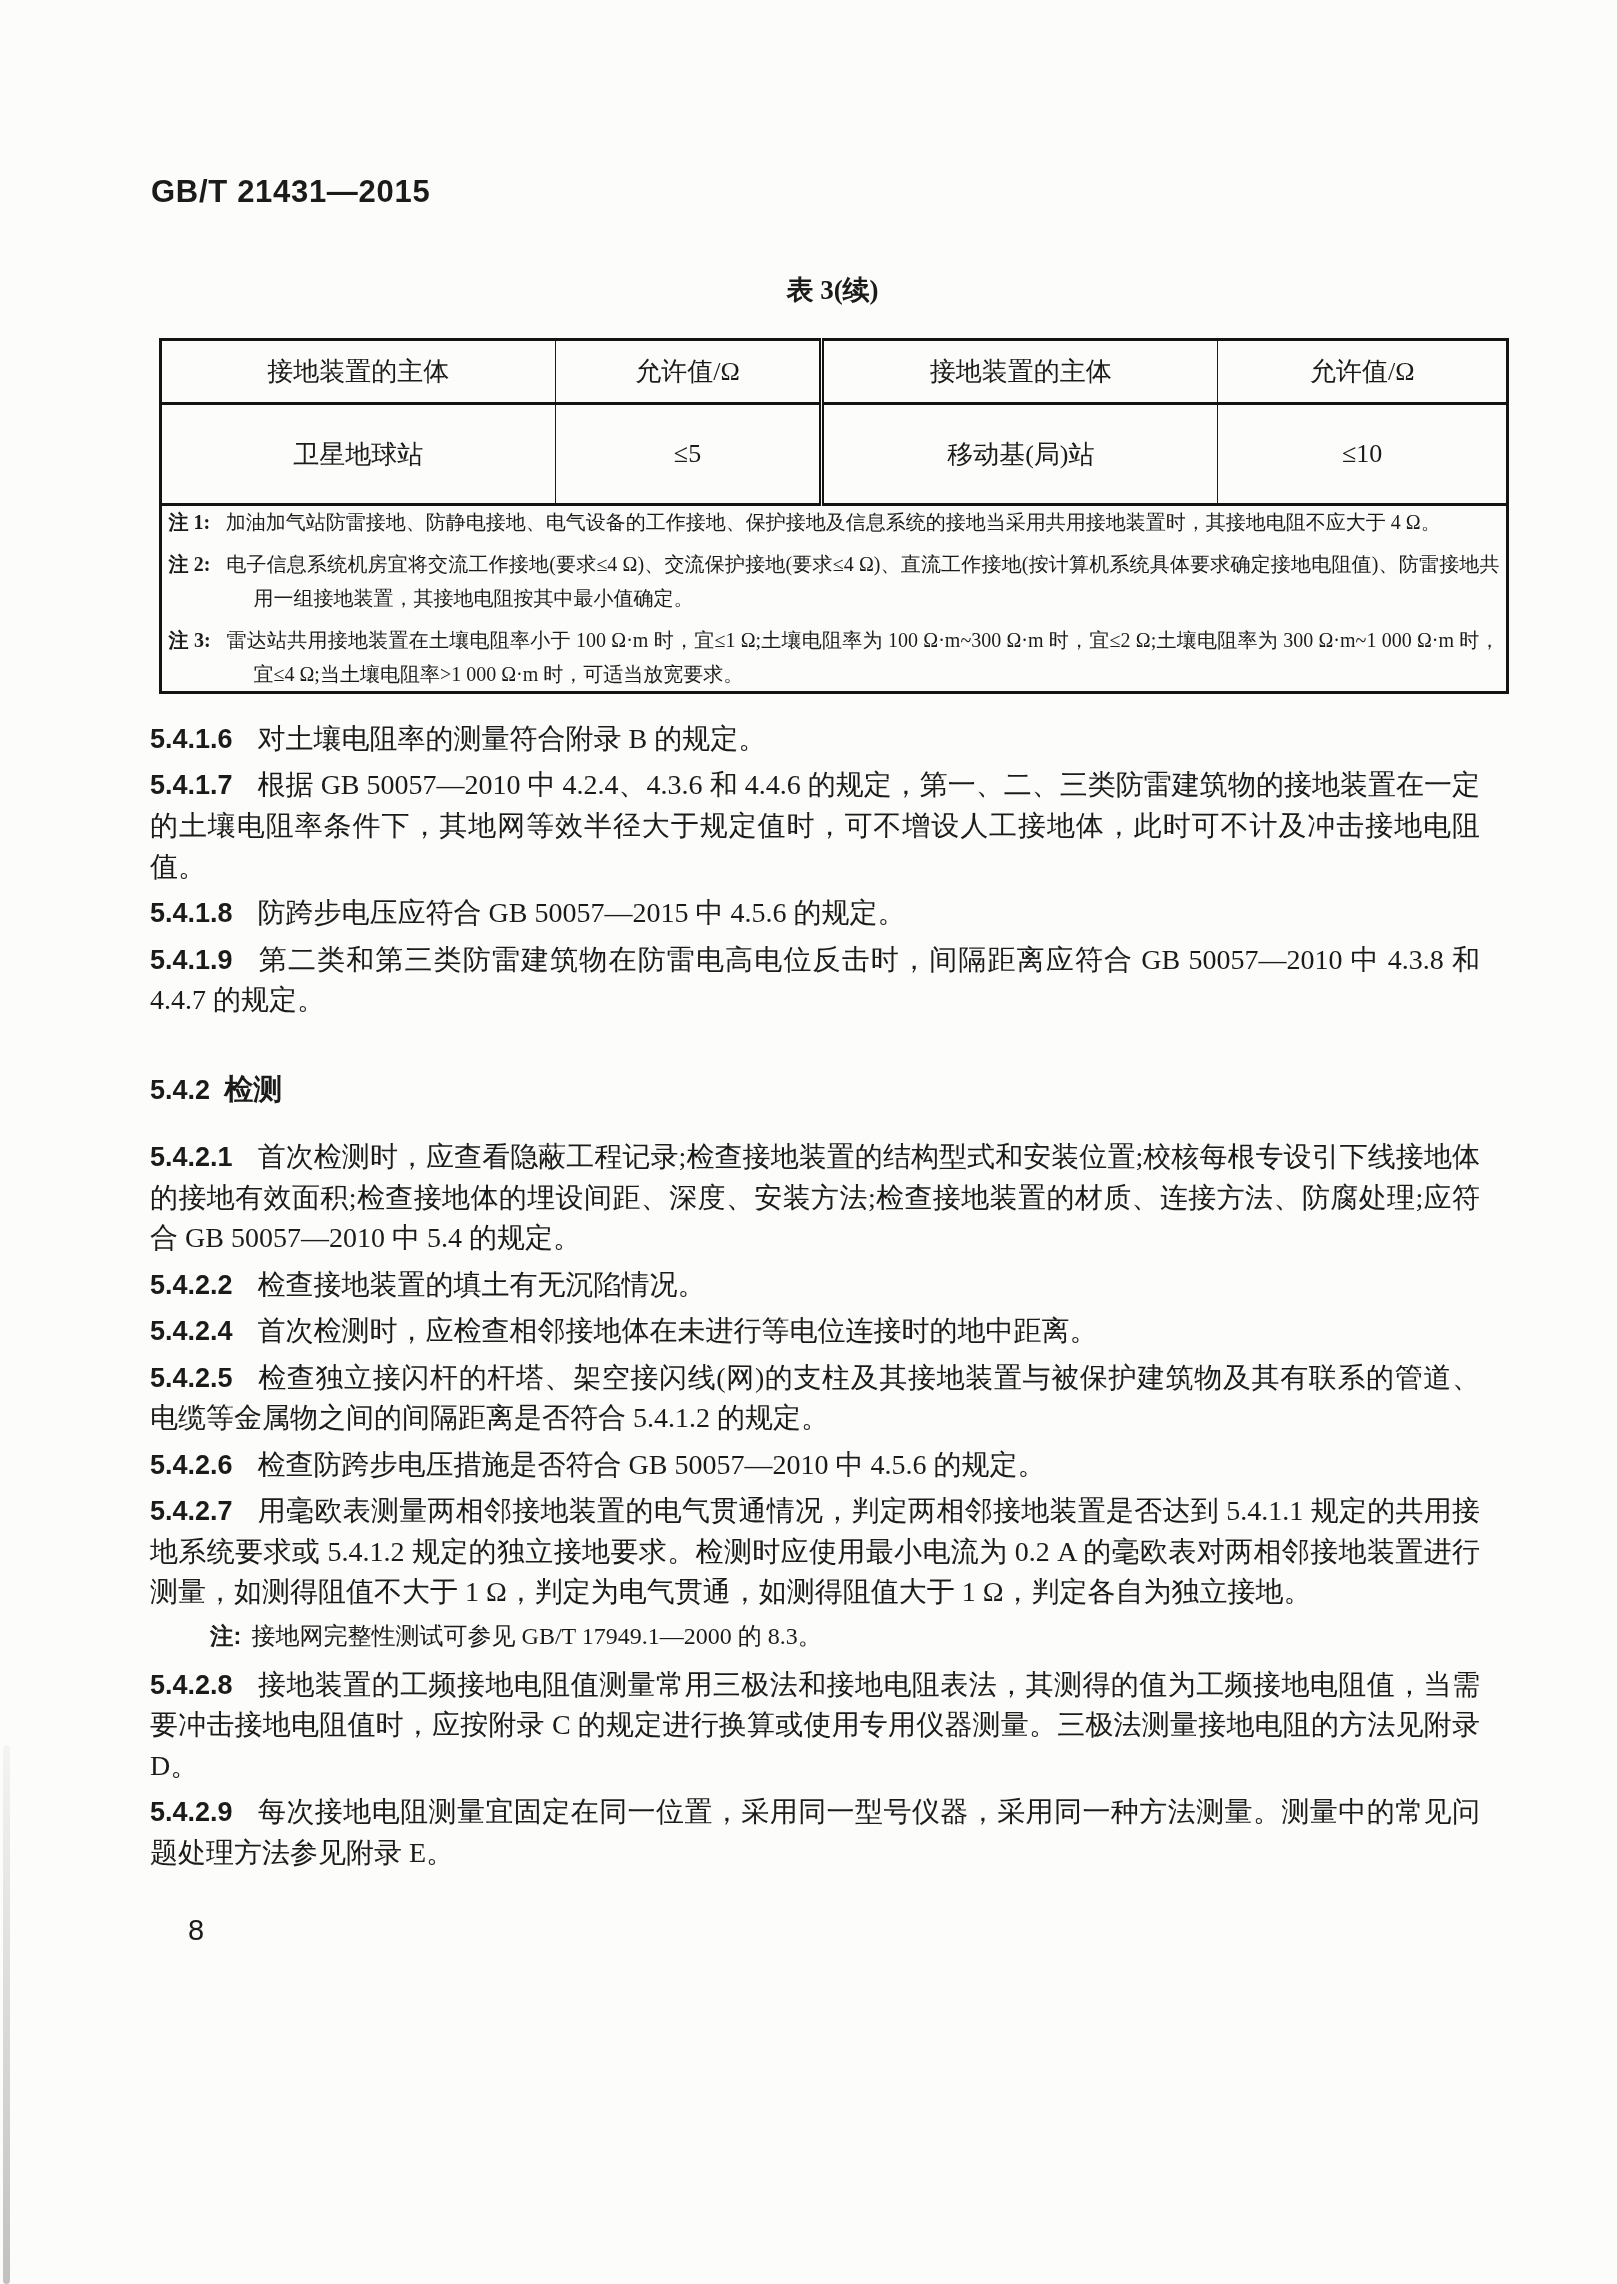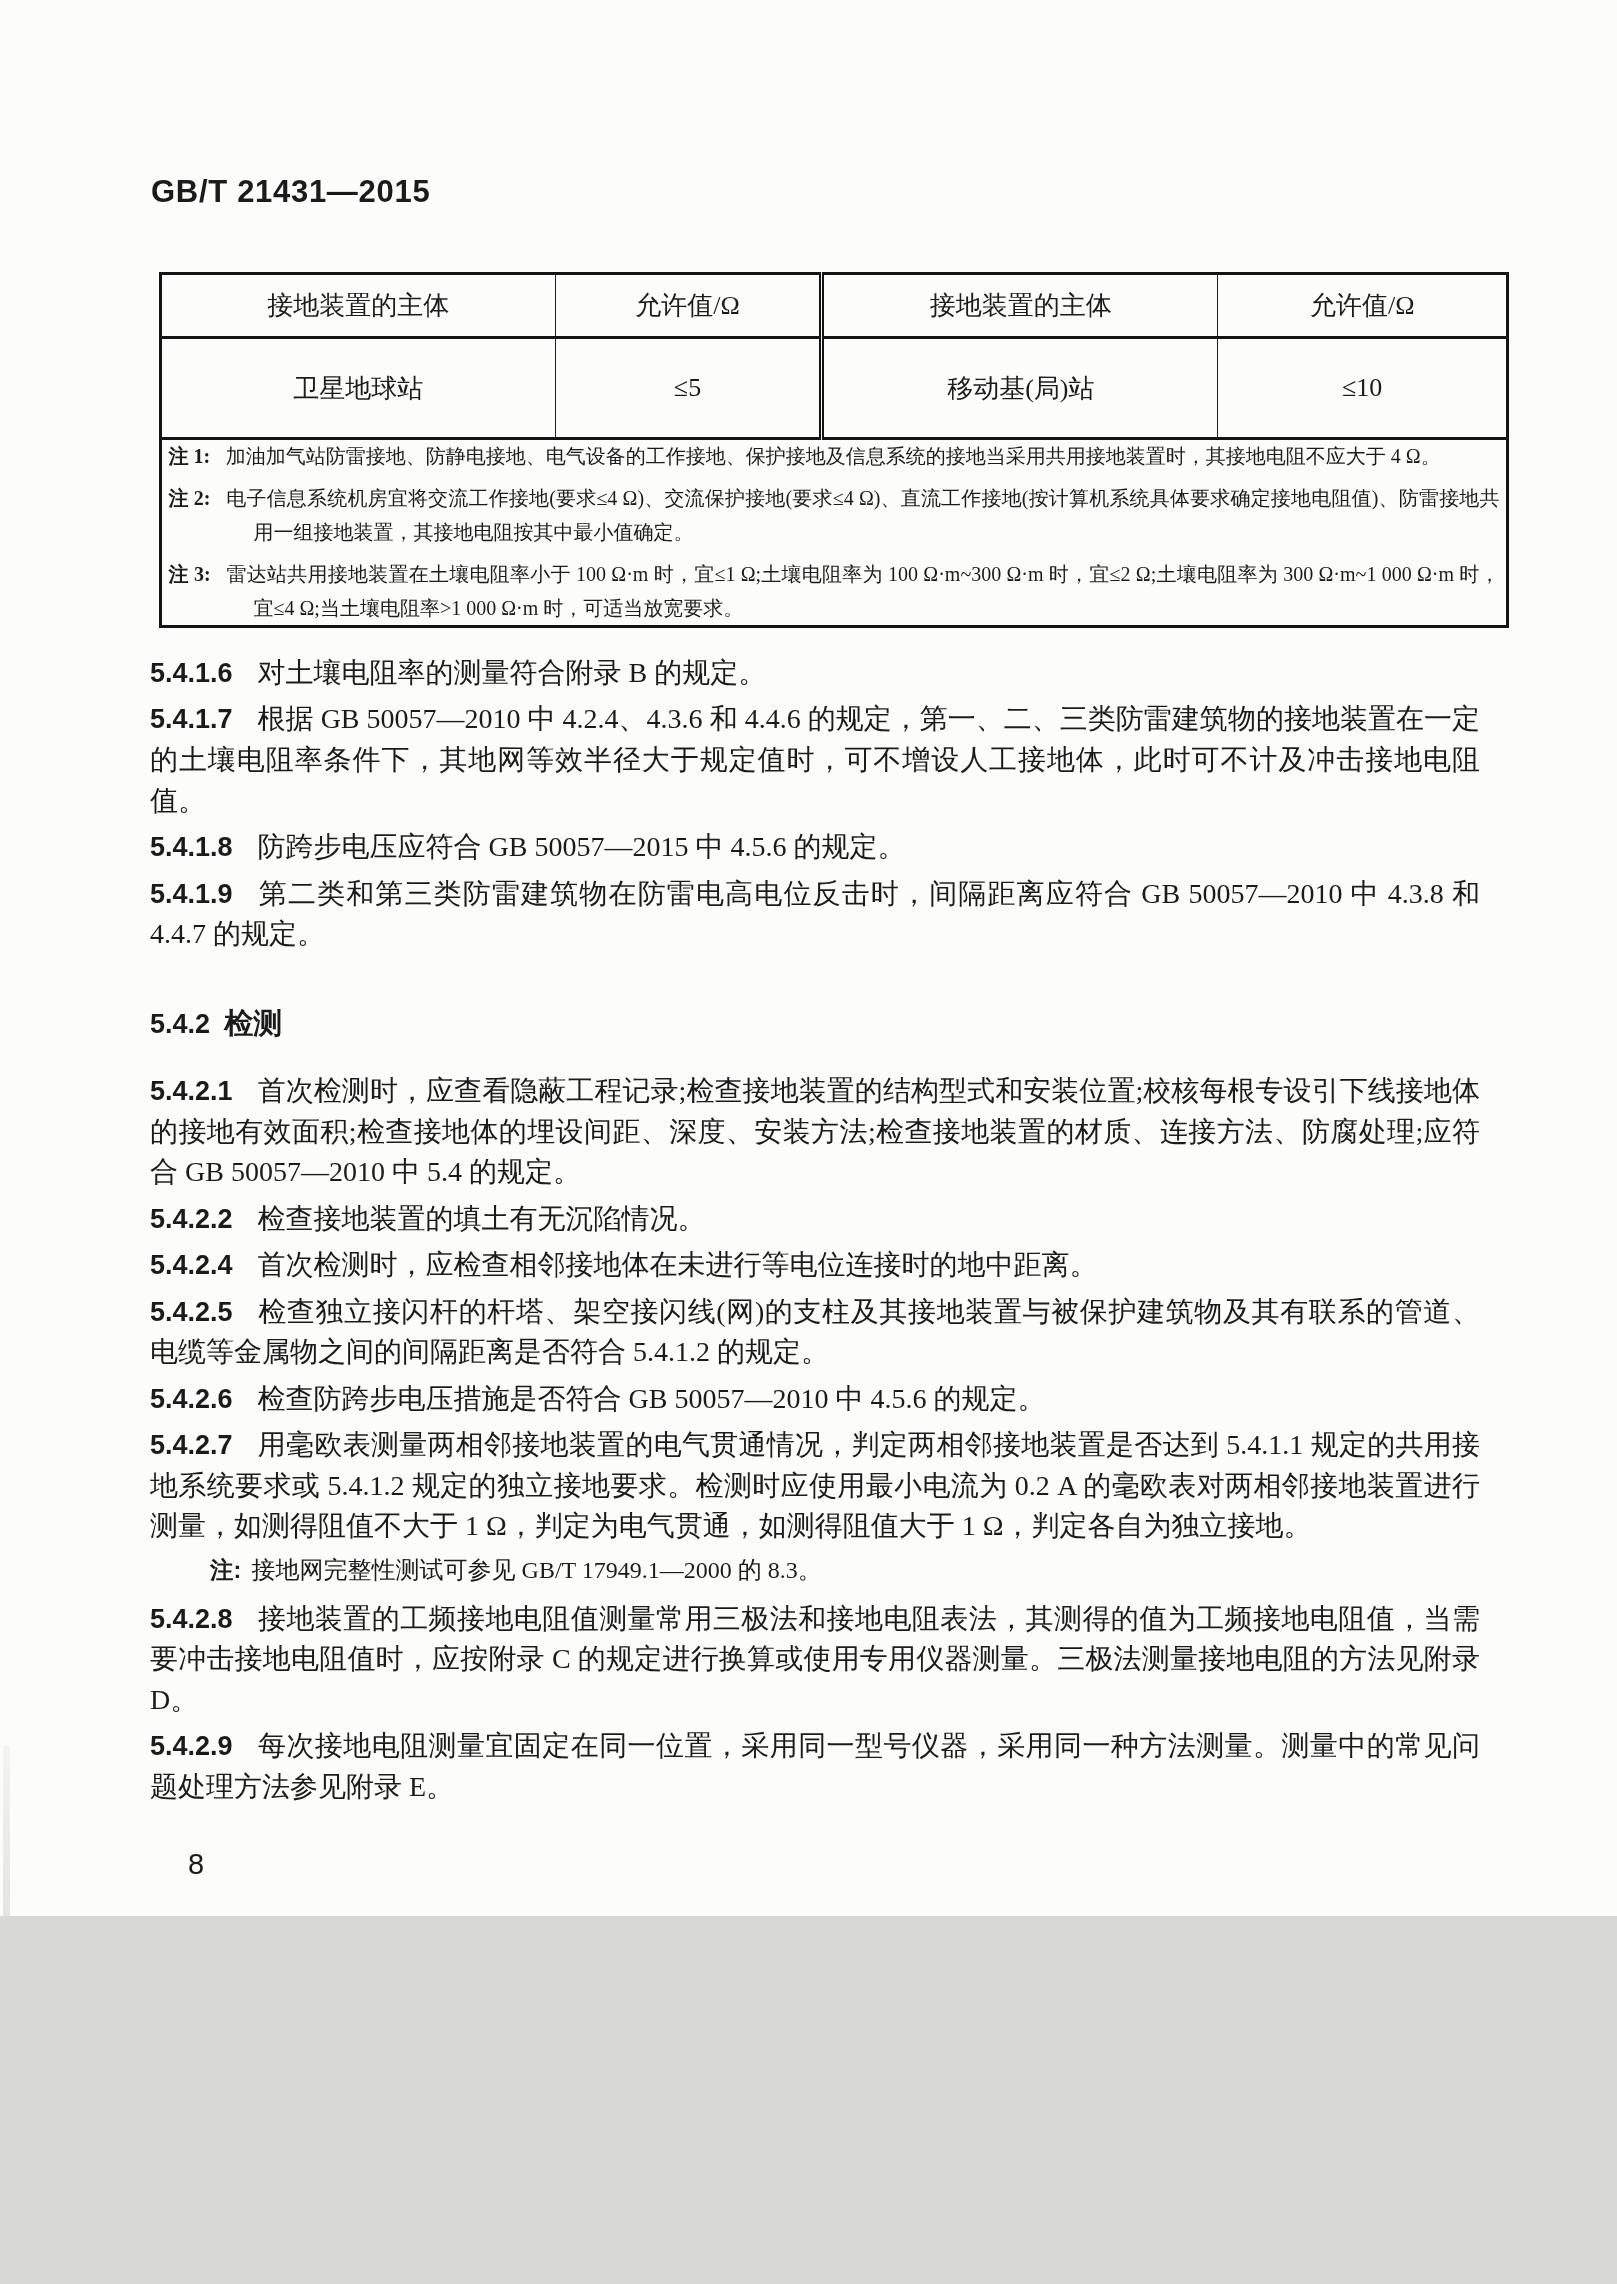--- a/index.html
+++ b/index.html
@@ -1,18 +1,18 @@
 <!DOCTYPE html>
 <html style="font-size:10.4px"><head>
 <meta charset="utf-8">
 <style>
   html,body { margin:0; padding:0; background:#d8d8d4; }
   .page {
     position:relative;
-    width:1617px; height:1916px;
+    width:1617px; height:2284px;
     background:#fcfcfa;
     color:#1b1b1b;
     font-family:"Liberation Serif","DejaVu Serif",serif;
     overflow:hidden;
   }
   .doc-header {
     position:absolute; left:151px; top:174px;
     font-size:31px; font-weight:bold; letter-spacing:0.7px;
     font-family:"Liberation Sans","DejaVu Sans",sans-serif;
   }
@@ -77,20 +77,21 @@
 <body>
 
 <div class="page">
 
   <div class="doc-header">GB/T 21431—2015</div>
 
   <div class="scan-edge"></div>
 
   <div class="content">
 
+    <div class="table-caption">表 3(续)</div>
 
     <table class="std">
       <colgroup>
         <col style="width:29.3%">
           <col style="width:19.8%">
           <col style="width:29.4%">
           <col style="width:21.5%">
       </colgroup>
       <thead>
         <tr>

